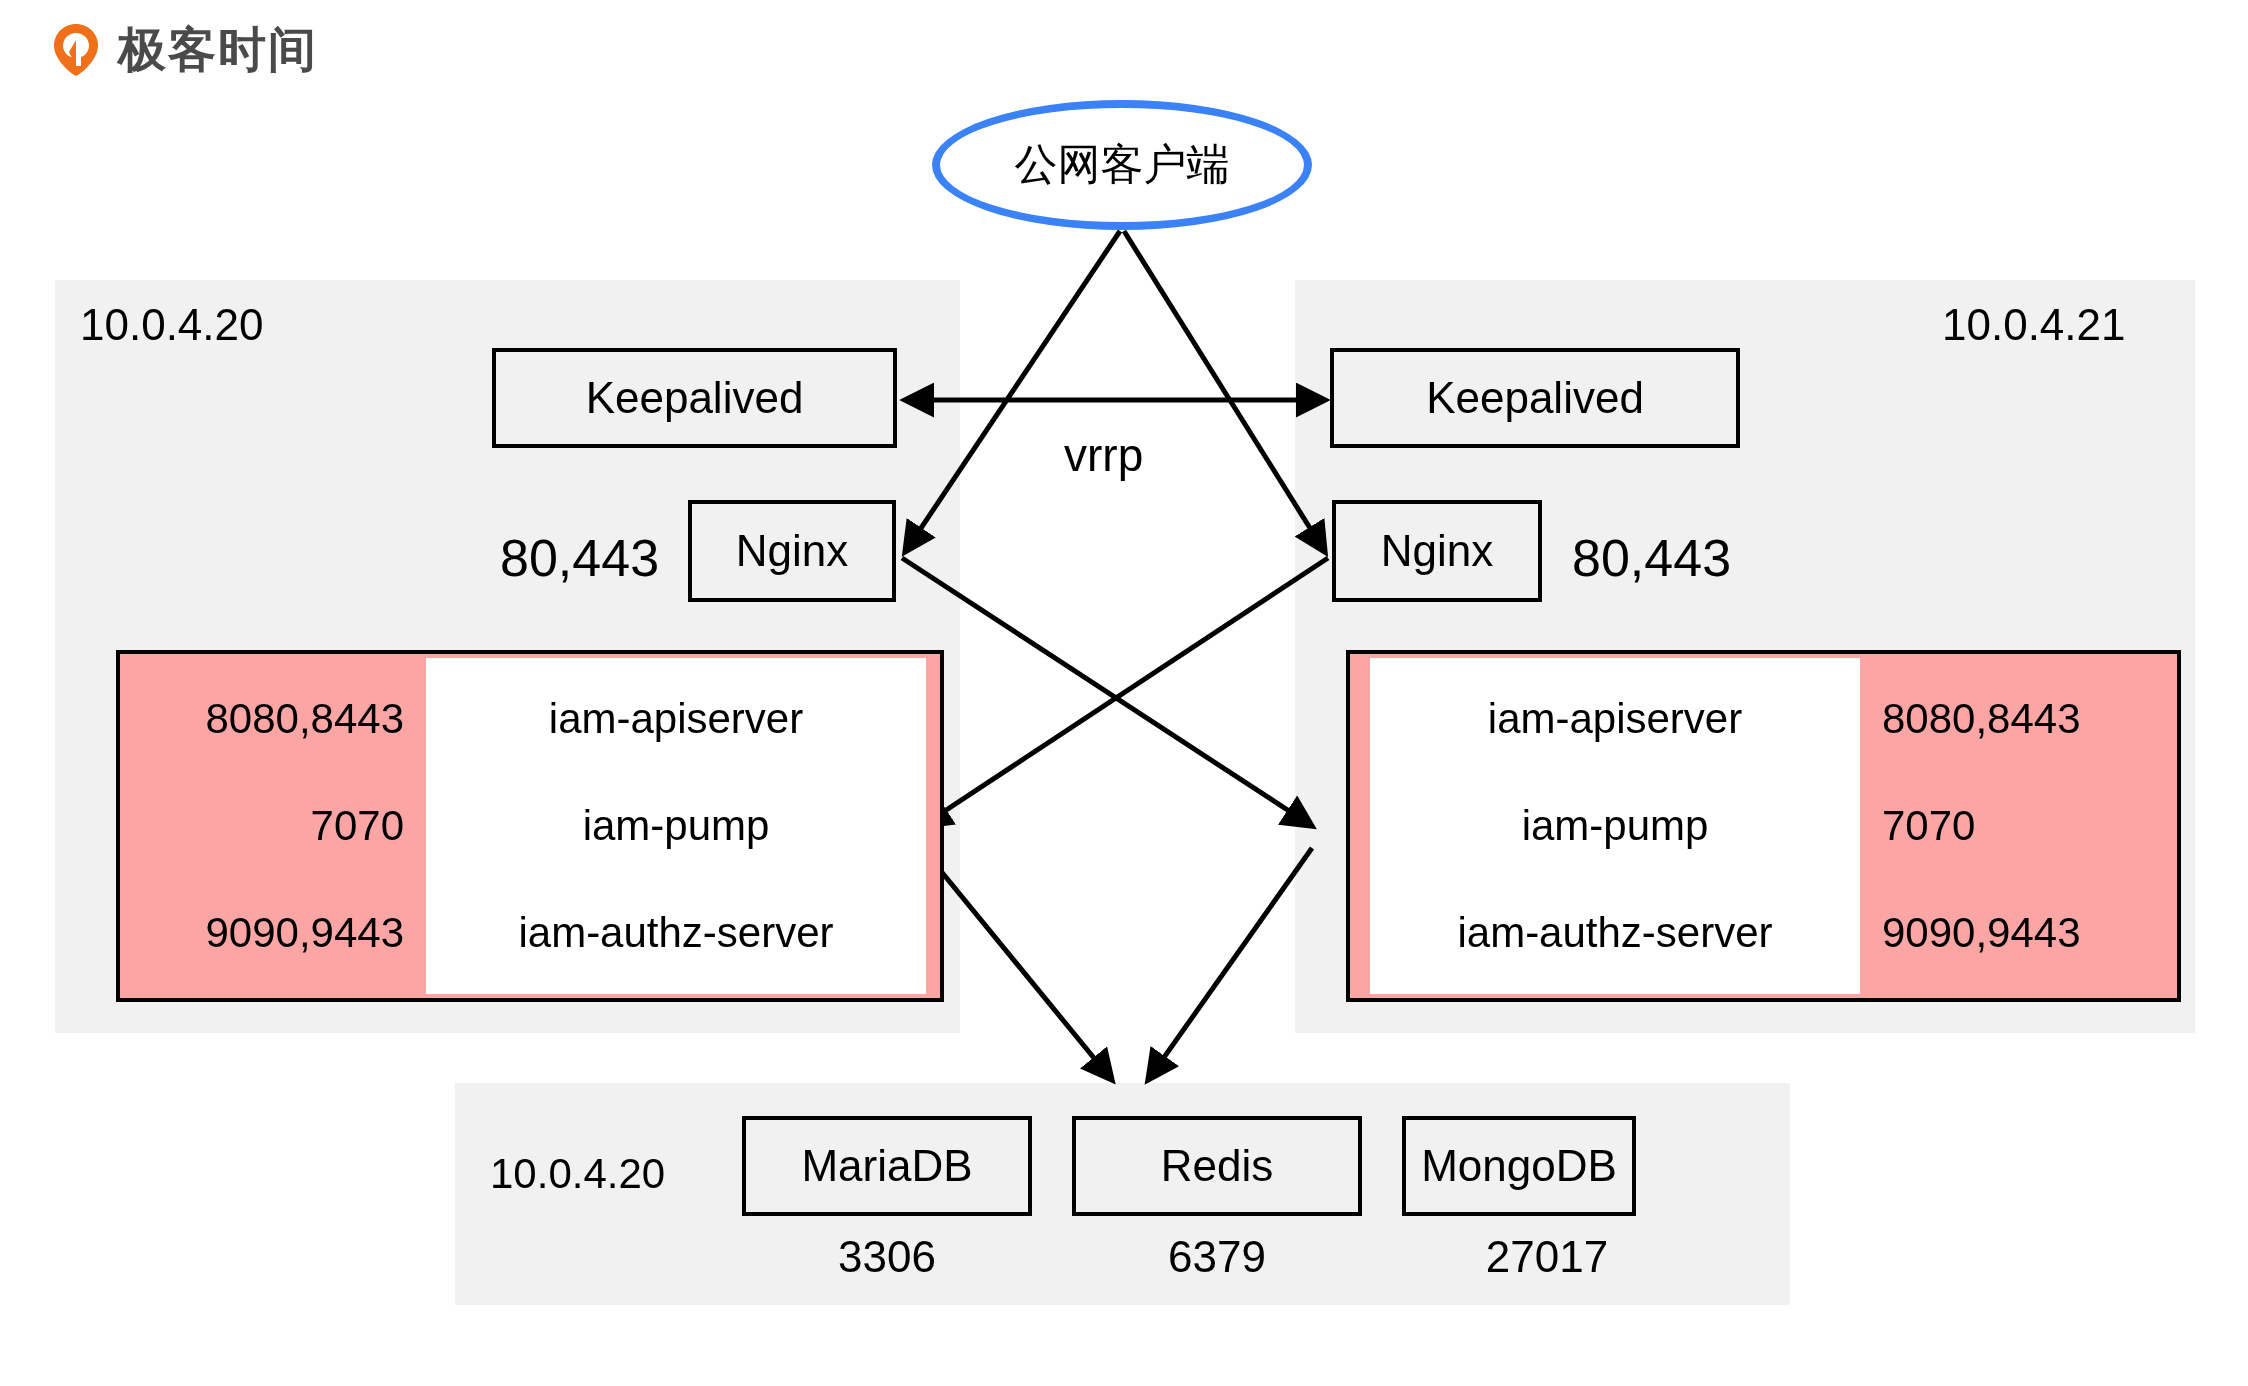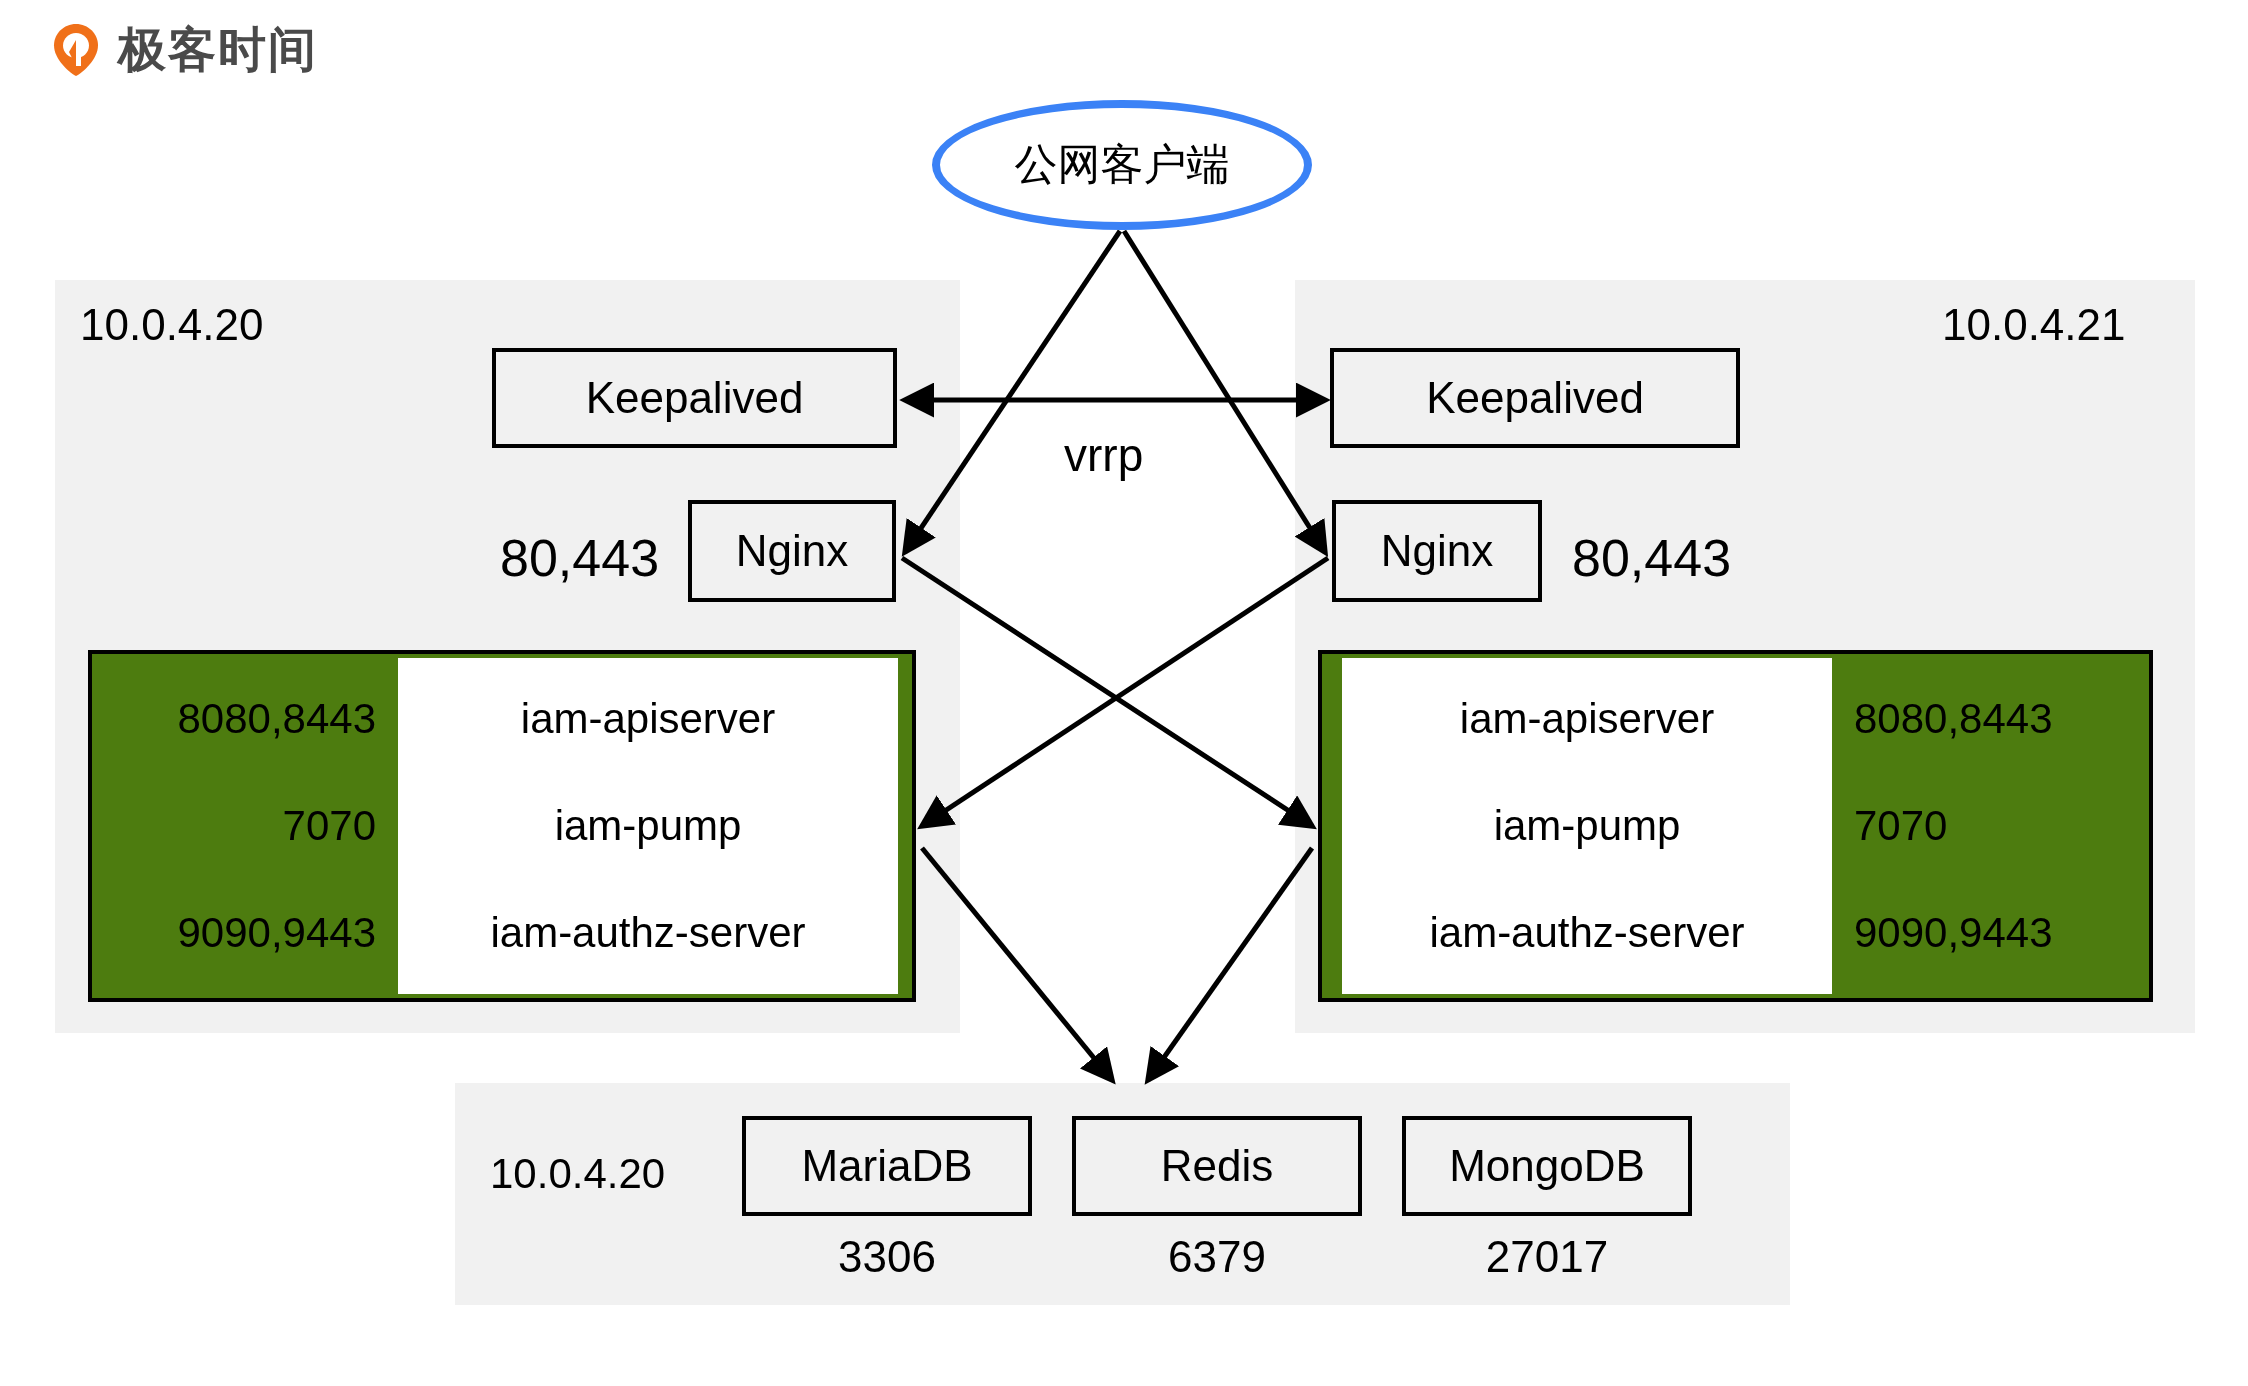--- a/index.html
+++ b/index.html
@@ -70,26 +70,27 @@
   }
   #box-keepalived-left  { left: 492px;  top: 348px; width: 405px; height: 100px; }
   #box-keepalived-right { left: 1330px; top: 348px; width: 410px; height: 100px; }
   #box-nginx-left       { left: 688px;  top: 500px; width: 208px; height: 102px; }
   #box-nginx-right      { left: 1332px; top: 500px; width: 210px; height: 102px; }
 
   
   .service-frame {
     position: absolute;
     border: 4px solid #000;
-    background: #4d7c0f;
+    background: #fca5a5;
     box-sizing: border-box;
     display: flex;
     flex-direction: column;
     justify-content: space-between;
     padding: 18px 0;
+    margin-left: 28px;
   }
   #services-left  { left: 88px;  top: 650px; width: 828px; height: 352px; }
   #services-right { left: 1318px; top: 650px; width: 835px; height: 352px; }
 
   .service-row {
     display: flex;
     align-items: center;
     height: 94px;
   }
   .service-name {
@@ -132,21 +133,21 @@
     position: absolute;
     font-size: 52px;
     white-space: nowrap;
   }
   #port-nginx-left  { left: 500px;  top: 528px; }
   #port-nginx-right { left: 1572px; top: 528px; }
 
   
   #box-mariadb { left: 742px;  top: 1116px; width: 290px; height: 100px; }
   #box-redis   { left: 1072px; top: 1116px; width: 290px; height: 100px; }
-  #box-mongodb { left: 1402px; top: 1116px; width: 290px; height: 100px; }
+  #box-mongodb { left: 1402px; top: 1116px; width: 234px; height: 100px; }
 
   .db-port {
     position: absolute;
     font-size: 44px;
     text-align: center;
     width: 290px;
     white-space: nowrap;
   }
   #dbport-mariadb { left: 742px;  top: 1232px; }
   #dbport-redis   { left: 1072px; top: 1232px; }

